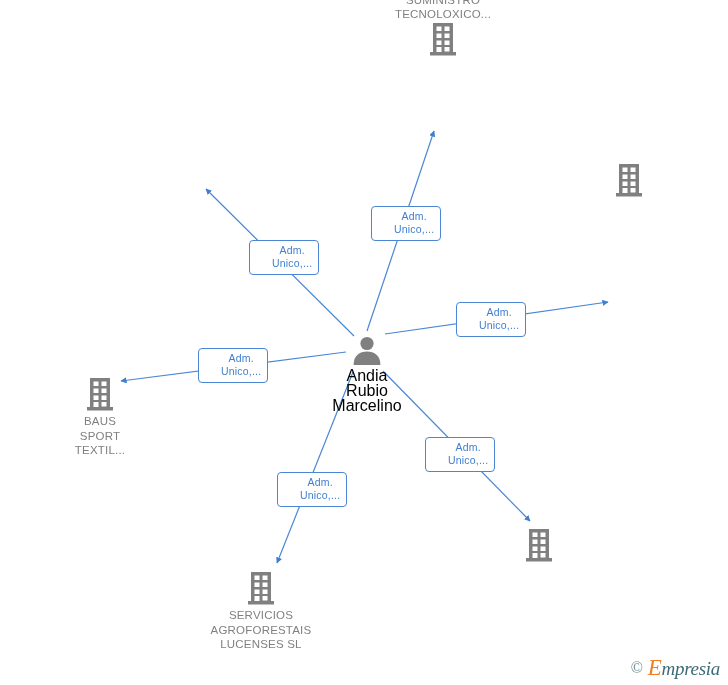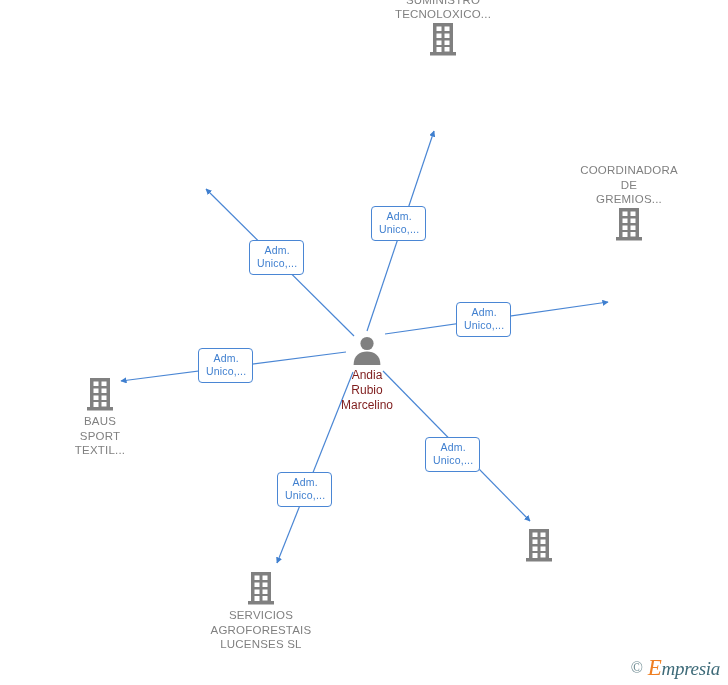--- a/index.html
+++ b/index.html
@@ -31,43 +31,43 @@
     text-align: center;
   }
   .node-label {
     font-size: 11.5px;
     line-height: 14.5px;
     color: #808080;
     letter-spacing: .2px;
     white-space: pre-line;
   }
   .node-label.person {
-    color: #7f1d1d;
-    font-size: 12px;
+    color: #000000;
+    font-size: 16px;
     line-height: 15px;
     letter-spacing: 0;
   }
   .icon-wrap {
     display: block;
     line-height: 0;
   }
   .icon-wrap svg { display: inline-block; }
 
   
   .edge-label {
     position: absolute;
     box-sizing: border-box;
     background: #ffffff;
     border: 1px solid #4a86d4;
     border-radius: 4px;
     color: #3f7fcf;
     font-size: 10.5px;
     line-height: 13px;
     text-align: center;
-    padding: 3px 6px 4px 7px;
+    padding: 3px 6px 4px 22px;
     white-space: pre-line;
     letter-spacing: .2px;
   }
 
   
   #watermark {
     position: absolute;
     right: 8px;
     bottom: 4px;
     display: flex;
@@ -147,23 +147,20 @@
         <rect x="15.5" y="11.5" width="5" height="4.5" fill="#ffffff"></rect>
         <rect x="7.5" y="18.5" width="5" height="4.5" fill="#ffffff"></rect>
         <rect x="15.5" y="18.5" width="5" height="4.5" fill="#ffffff"></rect>
         <rect x="7.5" y="25" width="5" height="5" fill="#ffffff"></rect>
         <rect x="15.5" y="25" width="5" height="4.5" fill="#ffffff"></rect>
       </svg>
     </span>
   </div>
 
   <div class="node" style="left:629px; top:163px;">
-    <div class="node-label">COORDINADORA
-DE
-GREMIOS...</div>
     <span class="icon-wrap">
       <svg width="28" height="34" viewBox="0 0 28 34" xmlns="http://www.w3.org/2000/svg">
         <rect x="4" y="1" width="20" height="29" fill="#808080"></rect>
         <rect x="1" y="30" width="26" height="3.5" fill="#808080"></rect>
         <rect x="7.5" y="4.5" width="5" height="4.5" fill="#ffffff"></rect>
         <rect x="15.5" y="4.5" width="5" height="4.5" fill="#ffffff"></rect>
         <rect x="7.5" y="11.5" width="5" height="4.5" fill="#ffffff"></rect>
         <rect x="15.5" y="11.5" width="5" height="4.5" fill="#ffffff"></rect>
         <rect x="7.5" y="18.5" width="5" height="4.5" fill="#ffffff"></rect>
         <rect x="15.5" y="18.5" width="5" height="4.5" fill="#ffffff"></rect>

